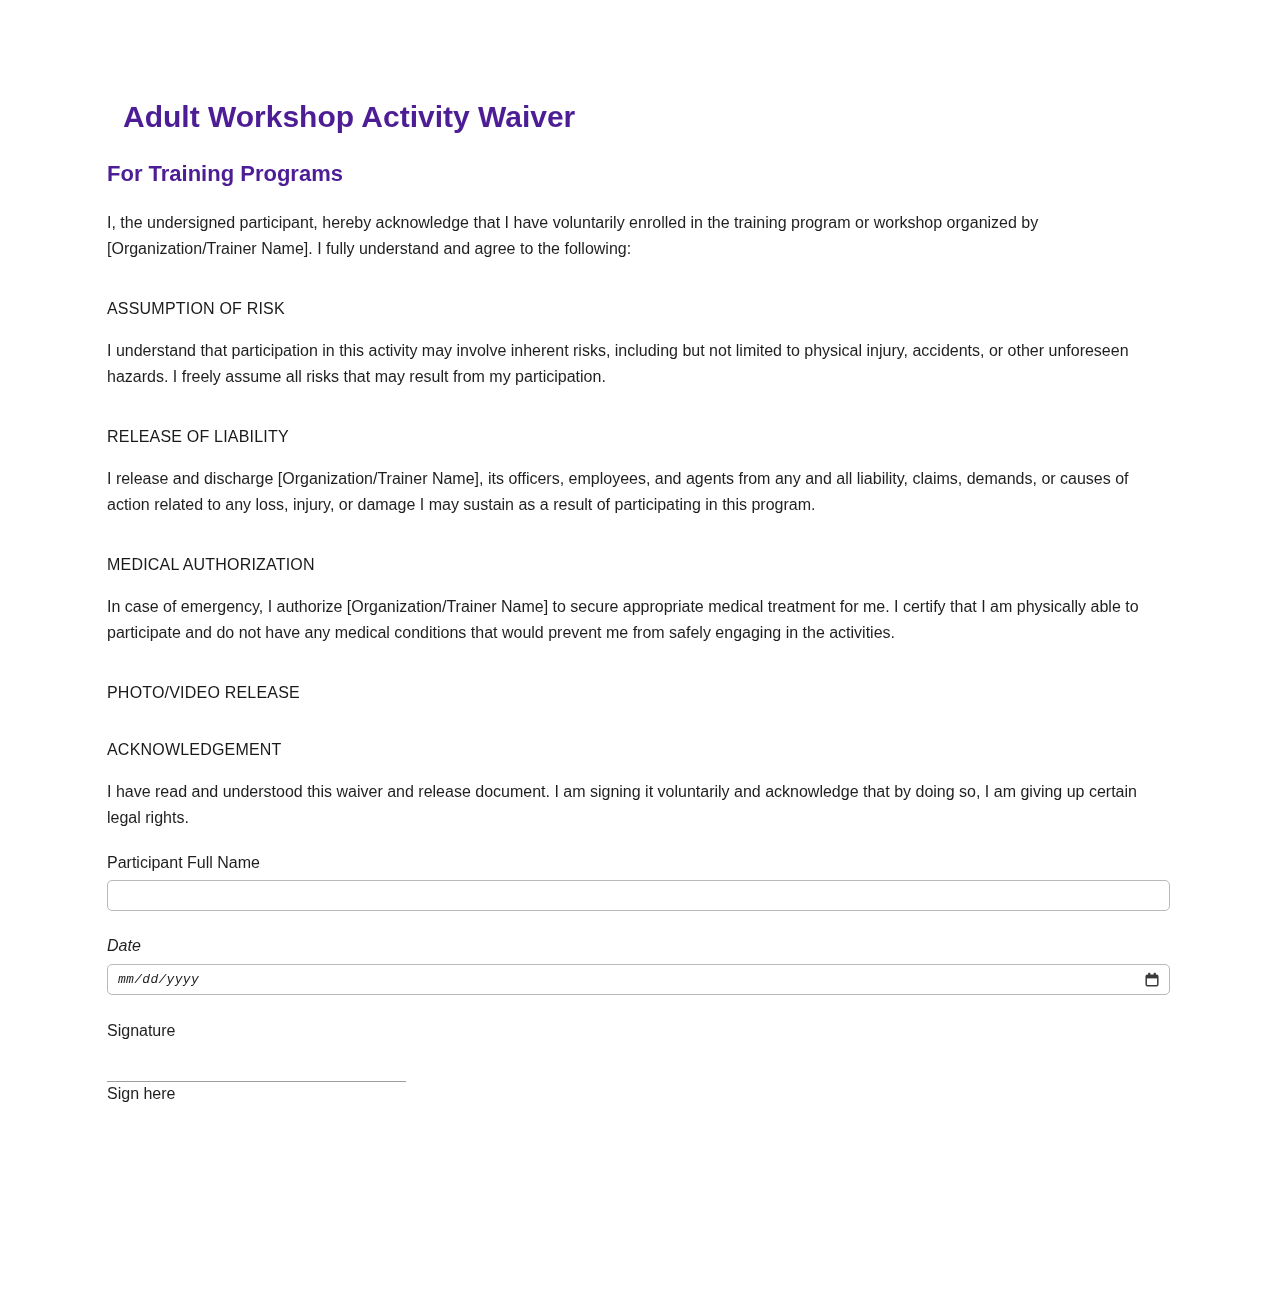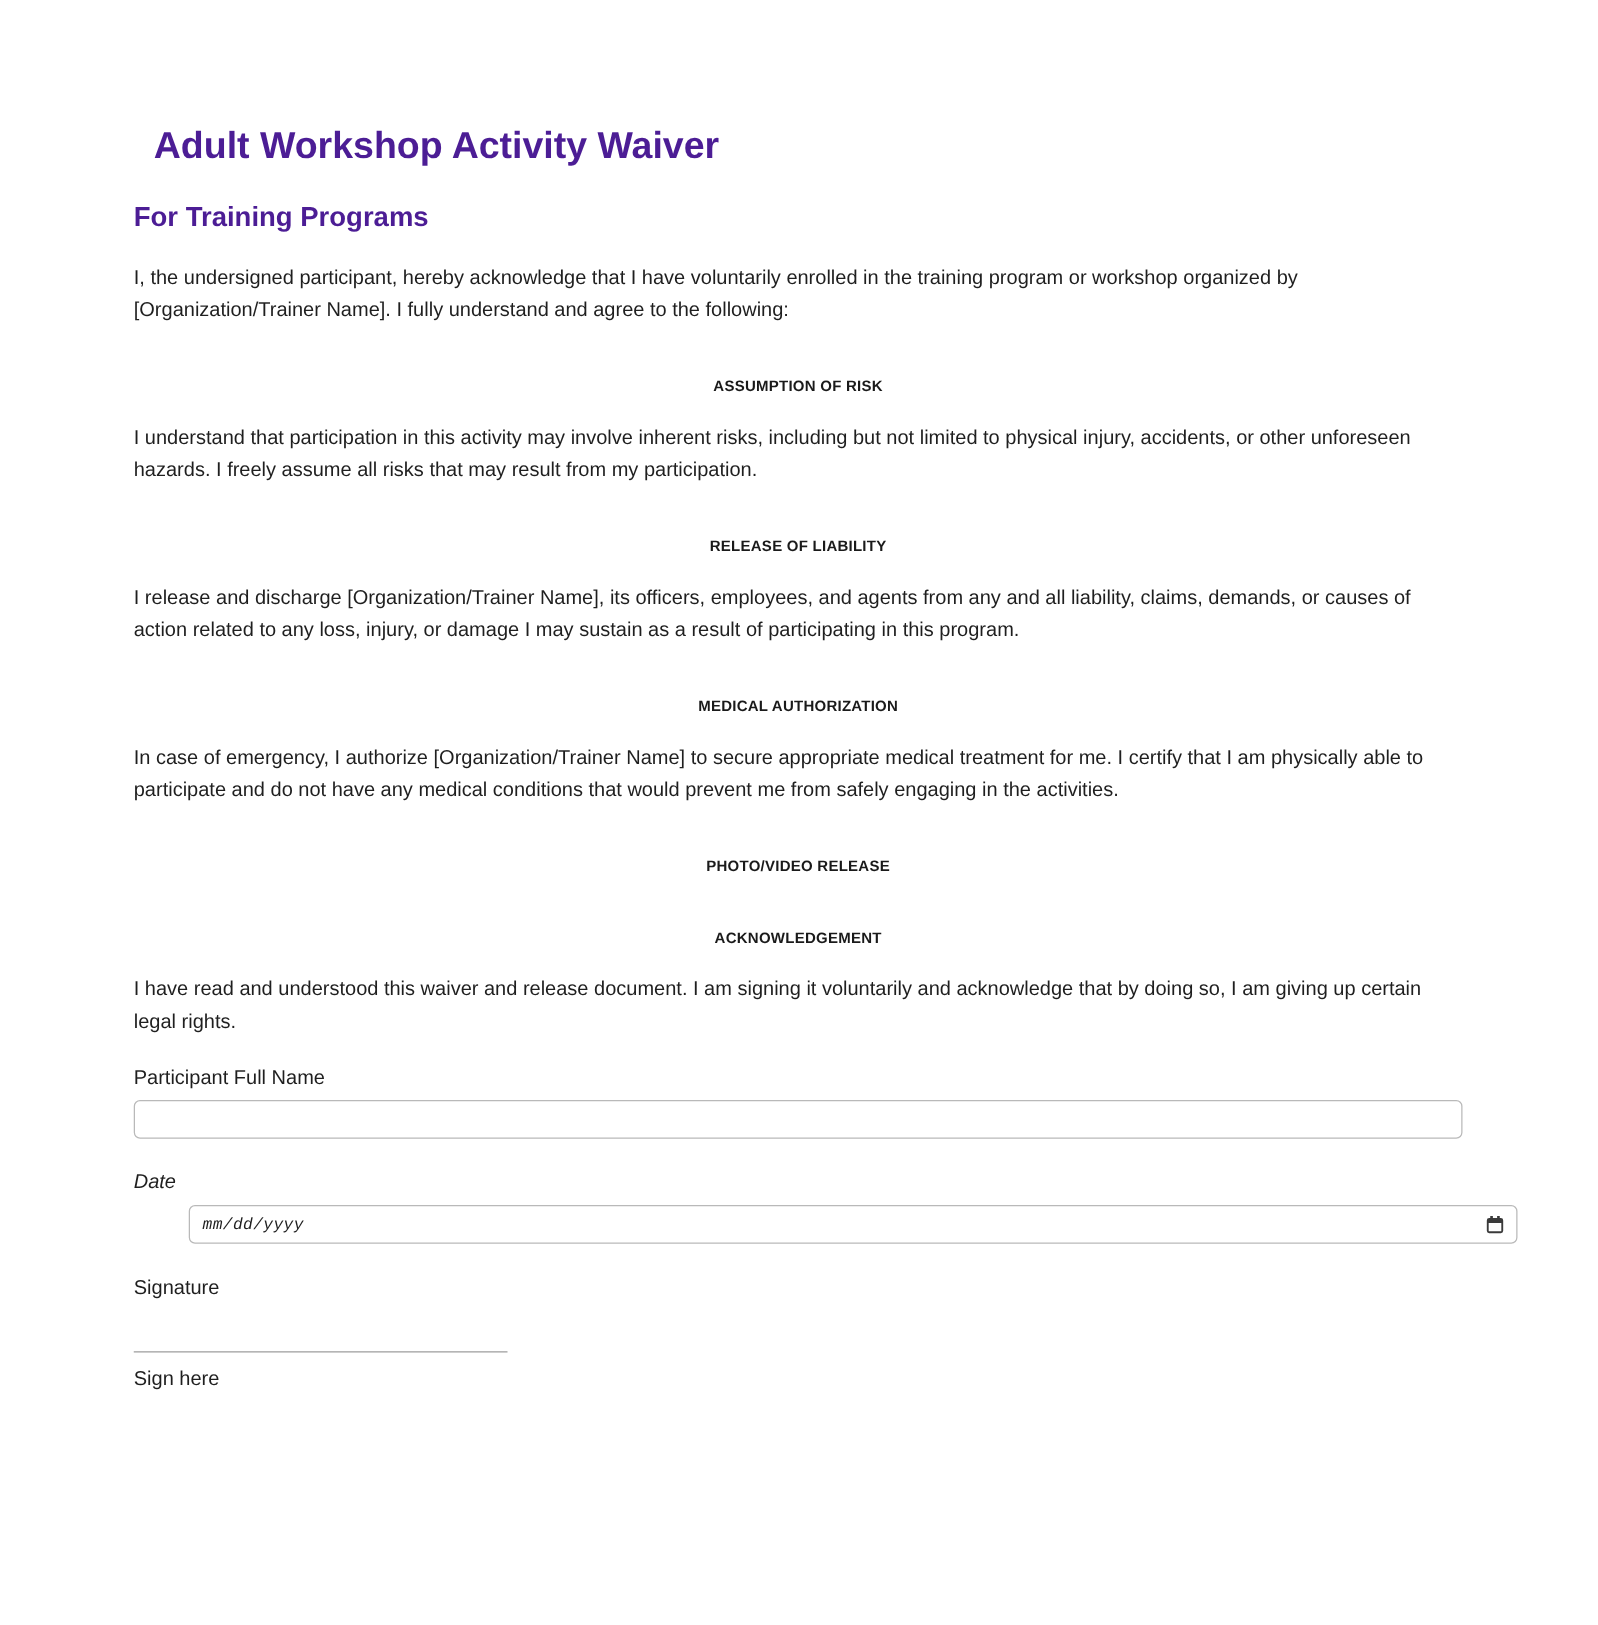--- a/index.html
+++ b/index.html
@@ -27,27 +27,26 @@
     margin: 27px 0 0 0;
     color: #4c1d95;
   }
   p.body-text {
     font-size: 16px;
     line-height: 26px;
     margin: 0;
   }
   p.intro { margin-top: 23px; }
   .doc-section h3 {
-    font-size: 12px;
+    font-size: 16px;
     line-height: 20px;
-    font-weight: bold;
+    font-weight: normal;
     letter-spacing: 0.2px;
     margin: 37px 0 0 0;
     color: #1a1a1a;
-    text-align: center;
   }
   .doc-section p { margin-top: 19px; }
 
   .field { display: block; }
   .field-label {
     display: block;
     font-size: 16px;
     line-height: 20px;
   }
   .name-field { margin-top: 22px; }
@@ -73,39 +72,38 @@
     width: 1063px;
     height: 31px;
     border: 1px solid #b9b9b9;
     border-radius: 5px;
     padding: 0 9px 0 10px;
     display: flex;
     align-items: center;
     justify-content: space-between;
     background: #fff;
     cursor: default;
-    margin-left: 44px;
   }
   .date-text {
     font-family: "Liberation Mono", "DejaVu Sans Mono", monospace;
     font-size: 13px;
     letter-spacing: 0.3px;
     color: #1f1f1f;
   }
   .cal-icon { display: flex; align-items: center; cursor: pointer; }
 
   .sig-pad { height: 40px; width: 299px; }
   .sig-line {
     width: 299px;
     border-top: 1px solid #9d9d9d;
   }
   .sig-hint {
     font-size: 16px;
     line-height: 20px;
-    margin-top: 12px;
+    margin-top: 2px;
   }
 </style>
 </head>
 <body>
 
 <div class="page">
 
   <h1 class="doc-title">Adult Workshop Activity Waiver</h1>
   <h2 class="doc-subtitle">For Training Programs</h2>
 

